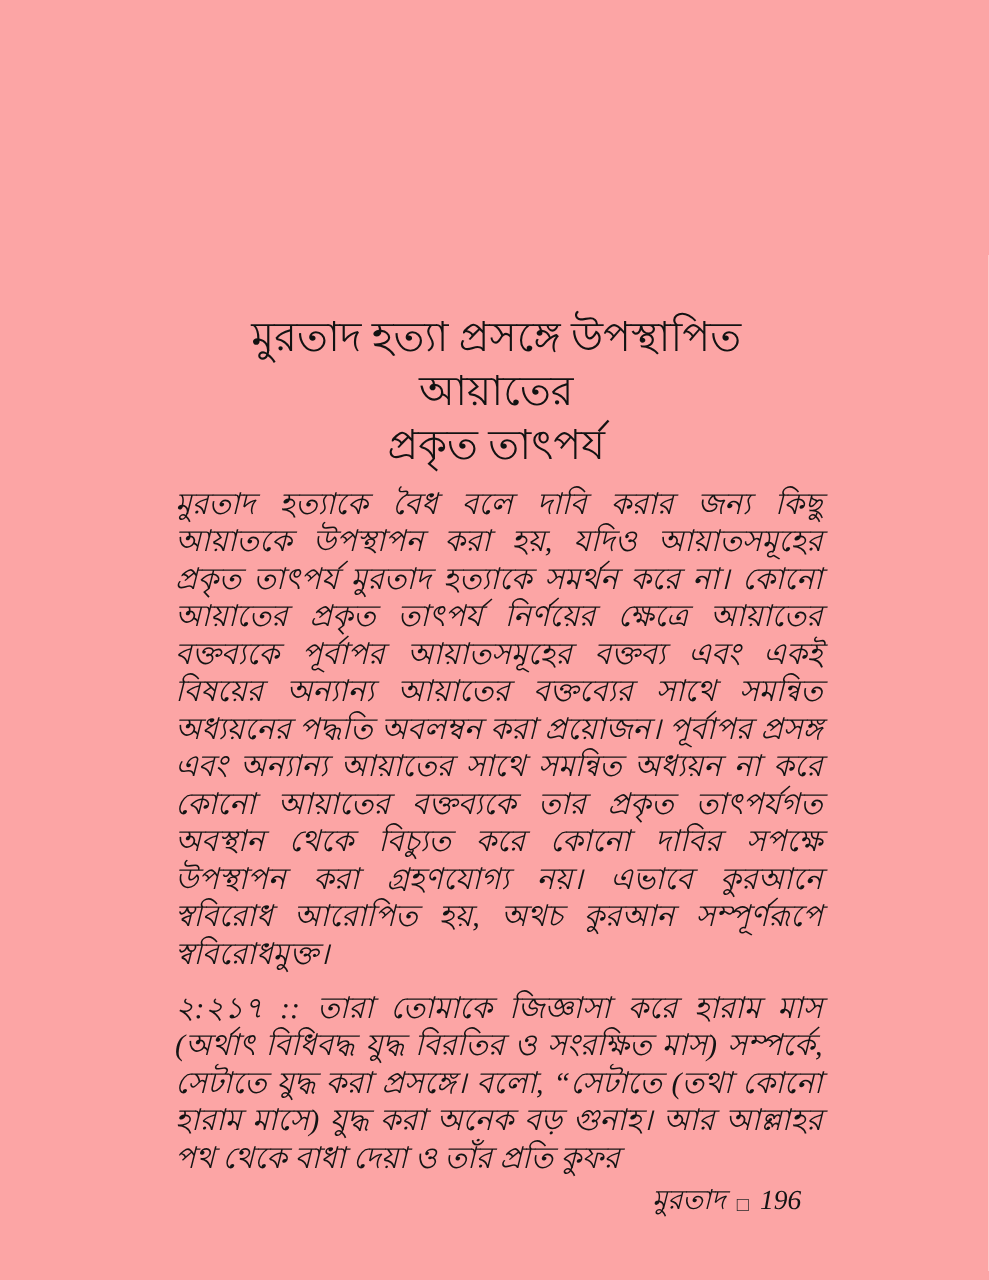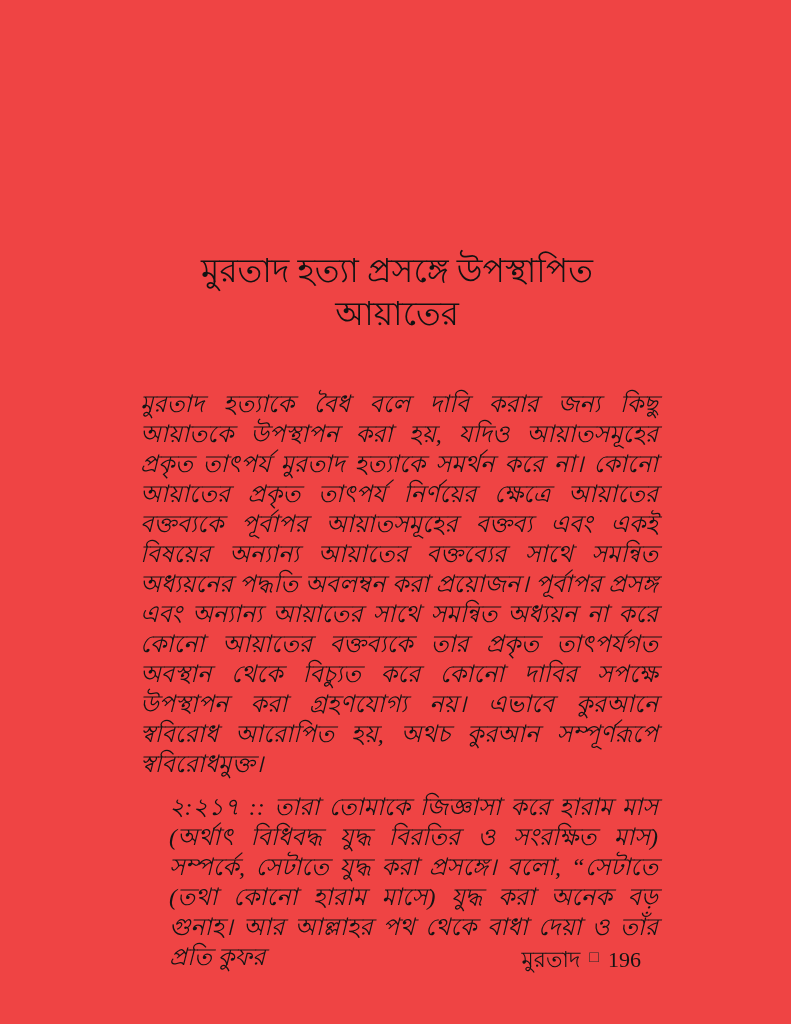--- a/index.html
+++ b/index.html
@@ -5,21 +5,21 @@
 <style>
   html, body {
     margin: 0;
     padding: 0;
     background: #ffffff;
   }
   .page {
     position: relative;
     width: 791px;
     height: 1024px;
-    background: #ef4444;
+    background: #fca5a5;
     font-family: "Liberation Serif", "DejaVu Serif", serif;
     color: #161616;
     overflow: hidden;
   }
   .title-block {
     position: absolute;
     top: 250px;
     left: 136px;
     width: 522px;
     text-align: center;
@@ -39,49 +39,50 @@
     text-justify: inter-word;
     color: #141414;
     font-style: italic;
   }
   .body-block p {
     margin: 0 0 13px 0;
     padding: 0;
   }
   .body-block p:last-child {
     margin-bottom: 0;
-    margin-left: 29px;
   }
   .footer {
     position: absolute;
     right: 150px;
     bottom: 52px;
     font-size: 22px;
     line-height: 24px;
     color: #141414;
     display: flex;
-    align-items: flex-start;
+    align-items: flex-end;
     gap: 9px;
     white-space: nowrap;
+    font-style: italic;
   }
   .footer .sep {
     font-size: 16px;
     line-height: 16px;
     position: relative;
     top: 1px;
     color: #2a2a2a;
   }
 </style>
 </head>
 <body>
 
 <div class="page">
 
   <div class="title-block">
     <div>মুরতাদ হত্যা প্রসঙ্গে উপস্থাপিত আয়াতের</div>
+    <div>প্রকৃত তাৎপর্য</div>
   </div>
 
   <div class="body-block">
     <p>মুরতাদ হত্যাকে বৈধ বলে দাবি করার জন্য কিছু আয়াতকে উপস্থাপন করা হয়, যদিও আয়াতসমূহের প্রকৃত তাৎপর্য মুরতাদ হত্যাকে সমর্থন করে না। কোনো আয়াতের প্রকৃত তাৎপর্য নির্ণয়ের ক্ষেত্রে আয়াতের বক্তব্যকে পূর্বাপর আয়াতসমূহের বক্তব্য এবং একই বিষয়ের অন্যান্য আয়াতের বক্তব্যের সাথে সমন্বিত অধ্যয়নের পদ্ধতি অবলম্বন করা প্রয়োজন। পূর্বাপর প্রসঙ্গ এবং অন্যান্য আয়াতের সাথে সমন্বিত অধ্যয়ন না করে কোনো আয়াতের বক্তব্যকে তার প্রকৃত তাৎপর্যগত অবস্থান থেকে বিচ্যুত করে কোনো দাবির সপক্ষে উপস্থাপন করা গ্রহণযোগ্য নয়। এভাবে কুরআনে স্ববিরোধ আরোপিত হয়, অথচ কুরআন সম্পূর্ণরূপে স্ববিরোধমুক্ত।</p>
     <p>২:২১৭ :: তারা তোমাকে জিজ্ঞাসা করে হারাম মাস (অর্থাৎ বিধিবদ্ধ যুদ্ধ বিরতির ও সংরক্ষিত মাস) সম্পর্কে, সেটাতে যুদ্ধ করা প্রসঙ্গে। বলো, “সেটাতে (তথা কোনো হারাম মাসে) যুদ্ধ করা অনেক বড় গুনাহ। আর আল্লাহর পথ থেকে বাধা দেয়া ও তাঁর প্রতি কুফর</p>
   </div>
 
   <div class="footer">
     <span>মুরতাদ</span>
     <span class="sep">□</span>

